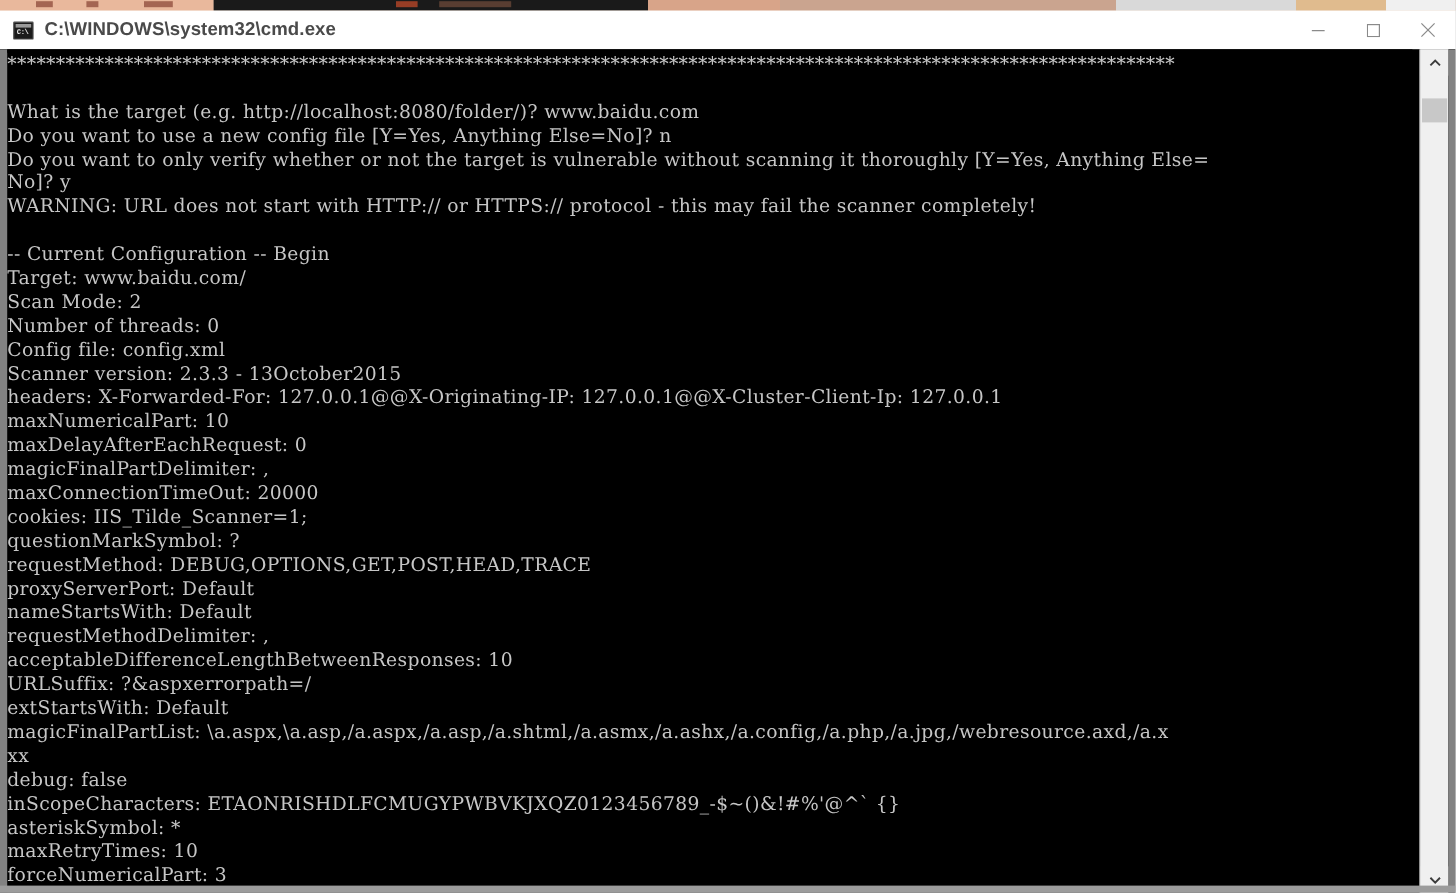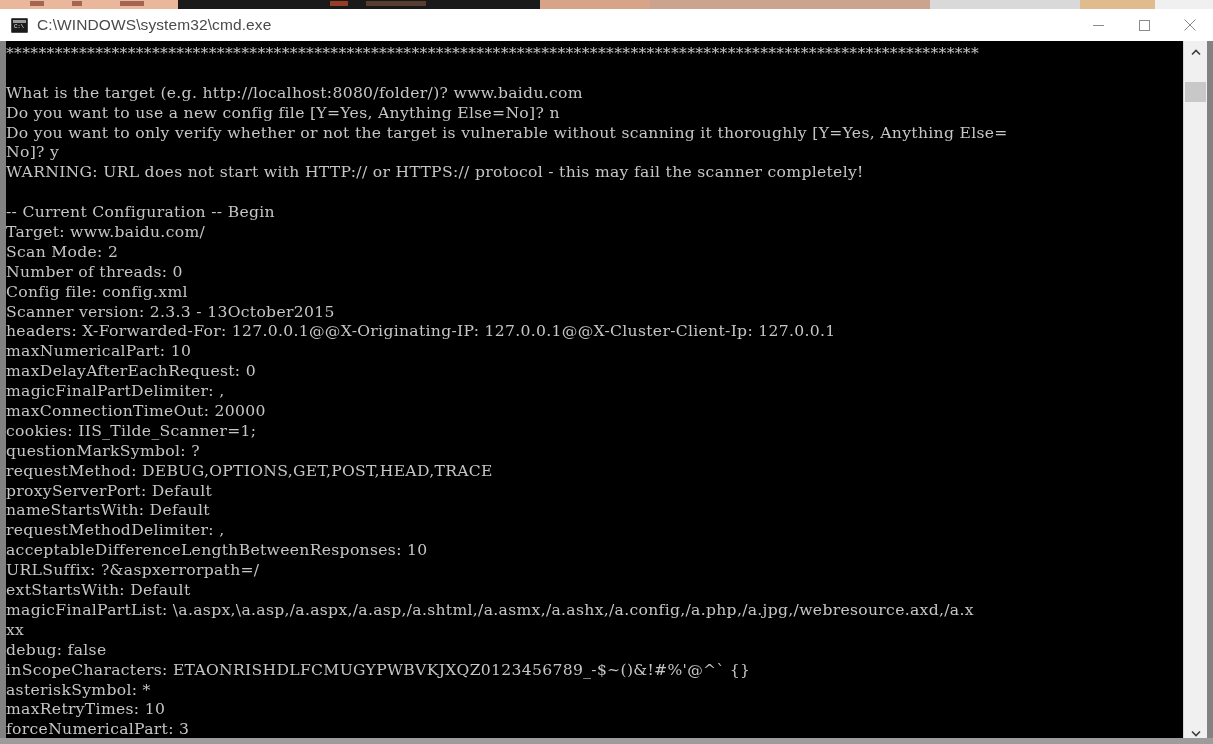--- a/index.html
+++ b/index.html
@@ -64,20 +64,21 @@
   
   .titlebar {
     position: absolute;
     top: 0; left: 0;
     width: 1213px;
     height: 32px;
     background: #ffffff;
     display: flex;
     align-items: center;
     user-select: none;
+    font-weight: bold;
   }
   .title-icon {
     width: 17px;
     height: 15px;
     margin-left: 11px;
     margin-right: 9px;
     background: #1b1b1b;
     border: 1px solid #4a4a4a;
     box-sizing: border-box;
     position: relative;

